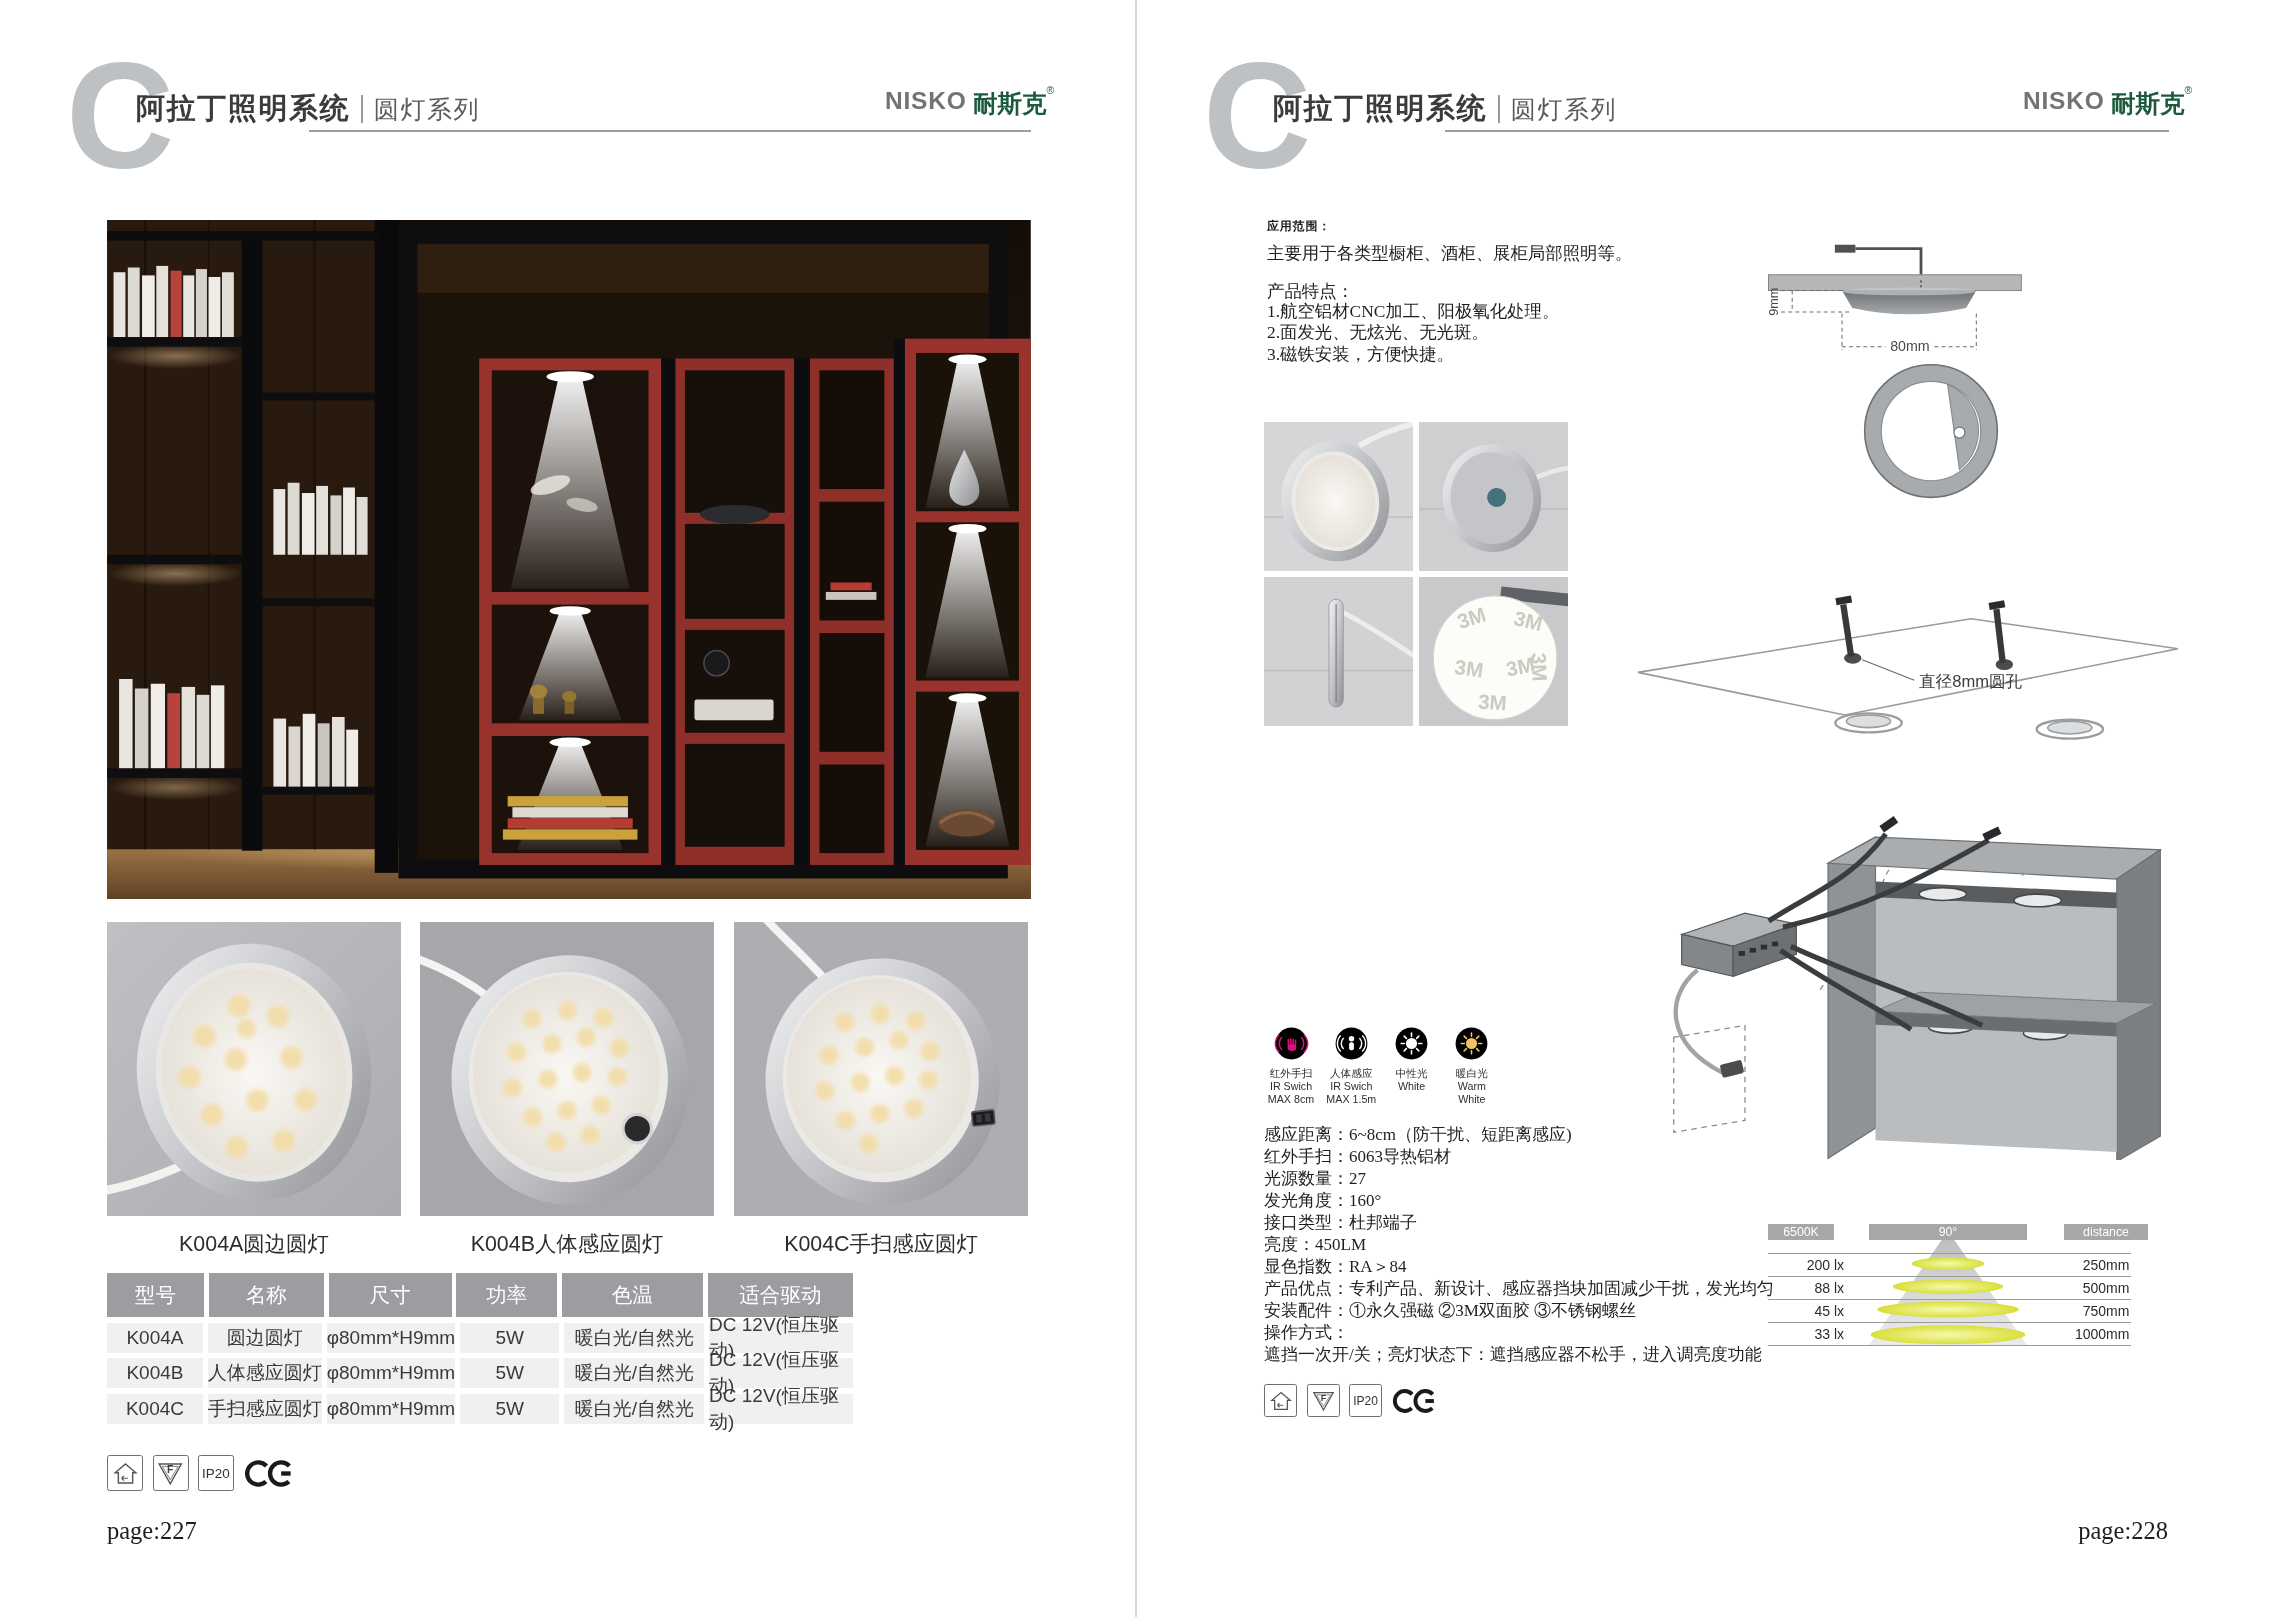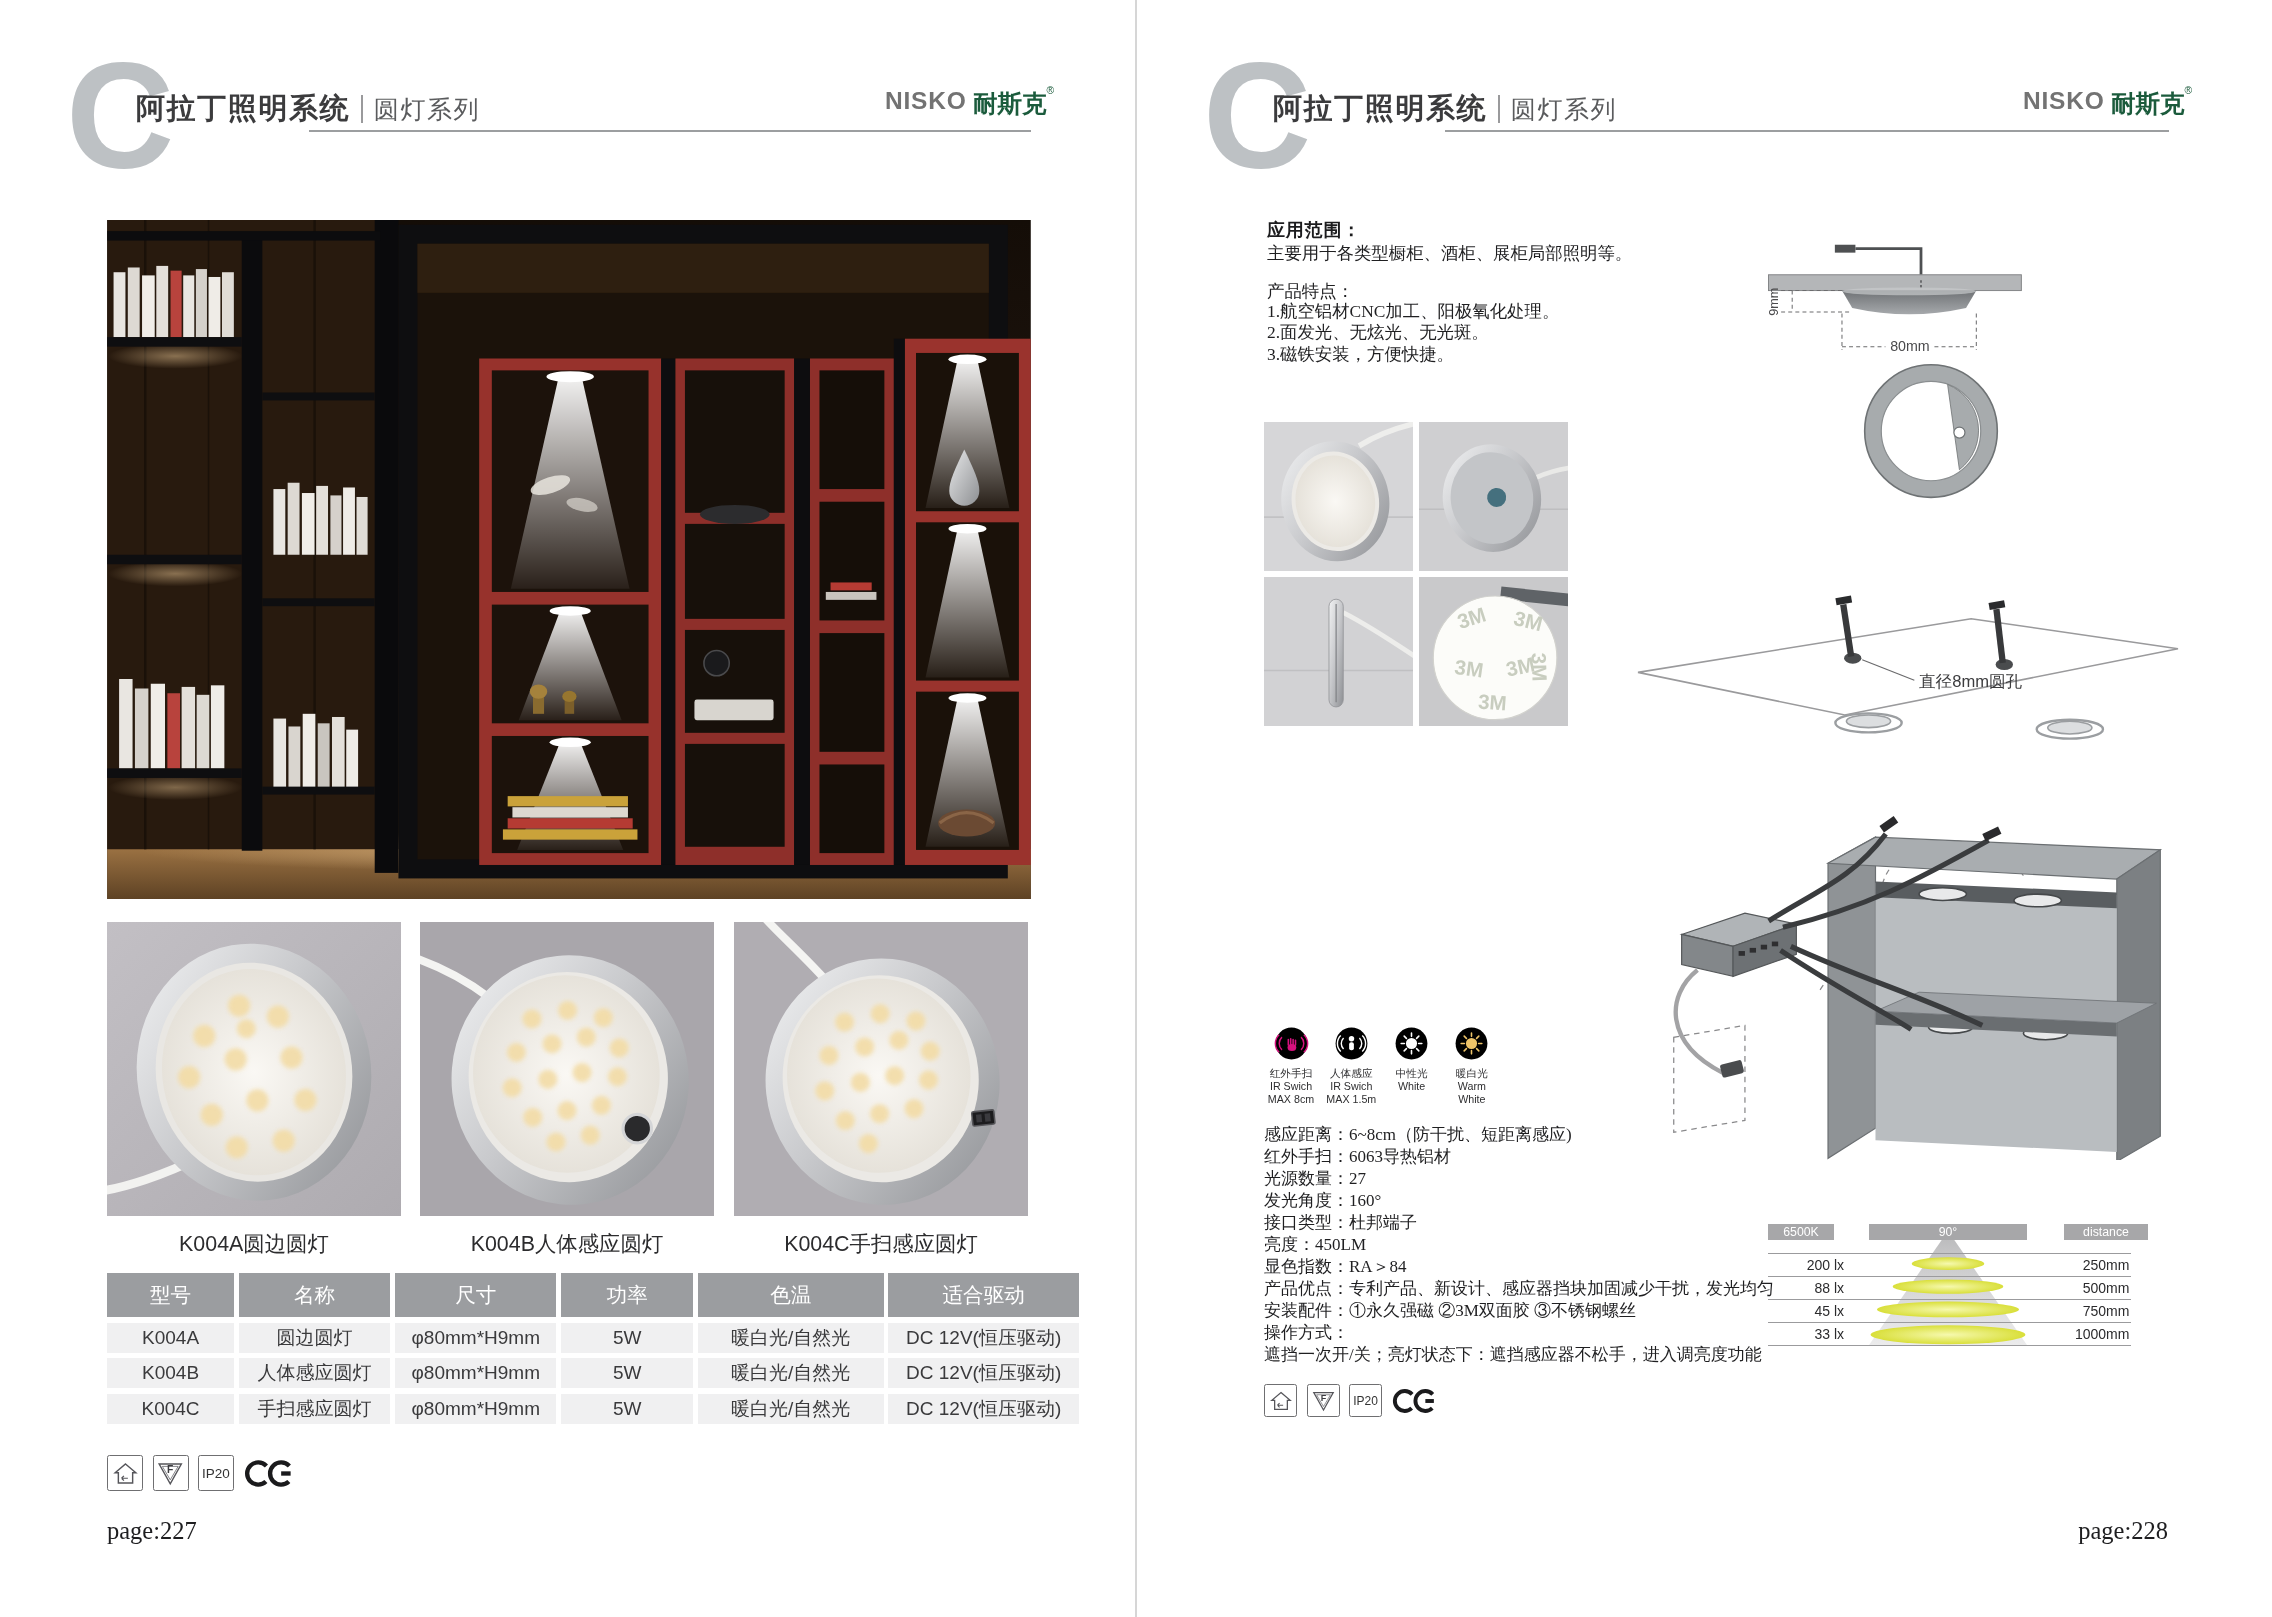--- a/index.html
+++ b/index.html
@@ -13,33 +13,33 @@
   .hdr-sep{display:inline-block;width:1.6px;height:28.5px;background:#9a9a9c;margin:0 11px;}
   .hdr-series{font-size:25px;color:#5a5b5d;letter-spacing:1.6px;text-align:right;}
   .hdr-rule{position:absolute;height:1.6px;background:#9c9ea0;}
   .logo{display:flex;align-items:flex-start;}
   .logo-en{font-size:24.5px;font-weight:800;color:#737373;letter-spacing:0.8px;}
   .logo-cn{font-size:24.5px;font-weight:800;color:#1b5b3c;margin-left:6.3px;}
   .logo-reg{font-size:10.3px;color:#1b5b3c;margin-top:-1.6px;}
   
   .photo-box{position:absolute;top:922px;width:294px;height:294px;}
   .caption{position:absolute;top:1229px;width:294px;text-align:center;font-size:21.4px;color:#2c2c2e;}
-  .tbl{position:absolute;left:107px;top:1273px;width:972px;}
+  .tbl{position:absolute;left:107px;top:1273px;width:746px;}
   .tr{display:flex;gap:4.7px;margin-bottom:5.5px;}
   .c{display:flex;align-items:center;justify-content:center;}
   .th .c{background:#9b9da0;color:#fff;font-size:20.6px;height:44px;}
   .tr:not(.th) .c{background:#f0f0f1;color:#3a3a3c;font-size:19px;height:30px;}
   .c1{flex:13 0 0;}.c2{flex:15.5 0 0;}.c3{flex:16.5 0 0;}.c4{flex:13.5 0 0;}.c5{flex:19 0 0;}.c6{flex:19.5 0 0;}
   .cert-row{position:absolute;display:flex;gap:9.5px;align-items:center;}
   .cert-box{width:36px;height:36px;border:1.6px solid #6f6f71;border-radius:2.4px;display:flex;align-items:center;justify-content:center;background:#fff;box-sizing:border-box;}
   .cert-box.sm{width:33px;height:33px;}
   .ip-label{font-size:13.5px;color:#333;font-weight:500;}
   .page-num{position:absolute;font-family:"Liberation Serif",serif;font-size:24.5px;color:#1e1e20;}
   
-  .app-title{font-size:18px;font-weight:700;color:#1c1c1e;letter-spacing:0.8px;}
+  .app-title{font-size:12px;font-weight:700;color:#1c1c1e;letter-spacing:0.8px;}
   .serif-line{font-family:"Liberation Serif",serif;color:#1f1f21;}
   .app-body{font-size:17.4px;}
   .feat-line{font-size:17.4px;line-height:20.6px;}
   .spec-line{font-size:17px;line-height:22px;}
   
   .sensor-row{position:absolute;display:flex;gap:6.3px;}
   .sensor{width:54px;text-align:center;}
   .sensor-label{font-size:10.7px;line-height:12.7px;color:#2e2e30;margin-top:3.2px;}
   
   .pm{position:absolute;left:1768px;top:1214px;width:363px;height:136px;}

